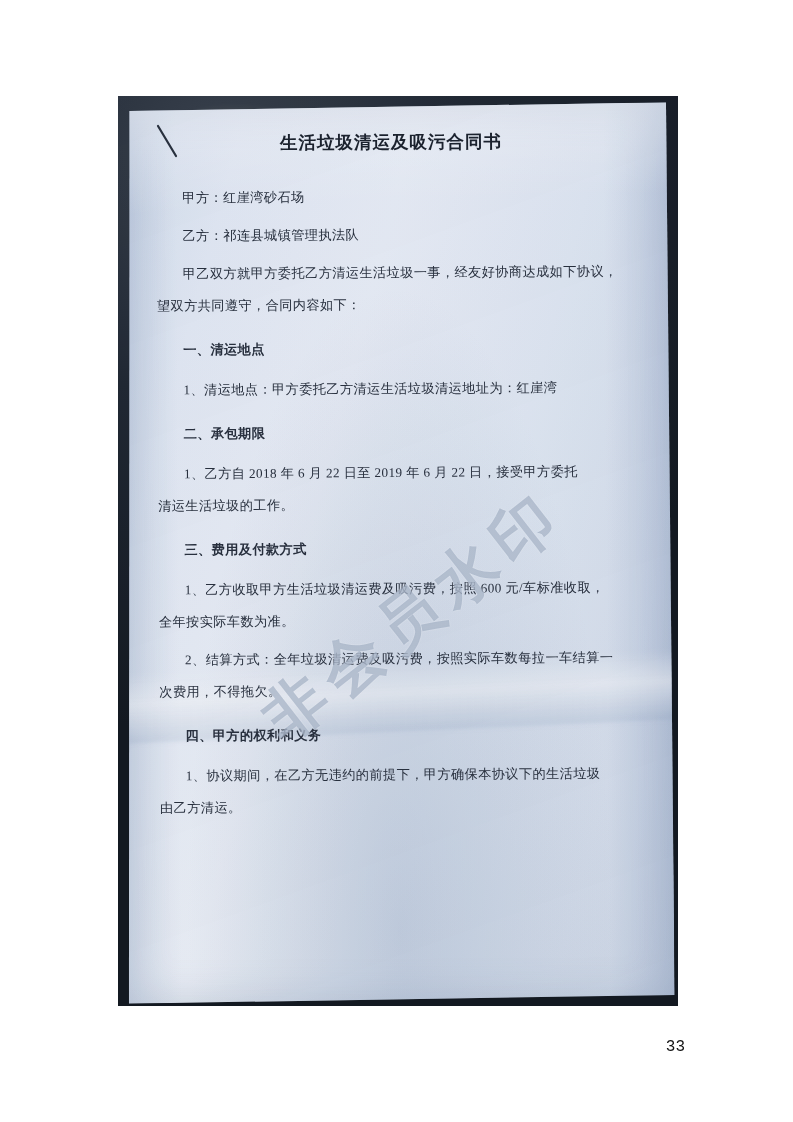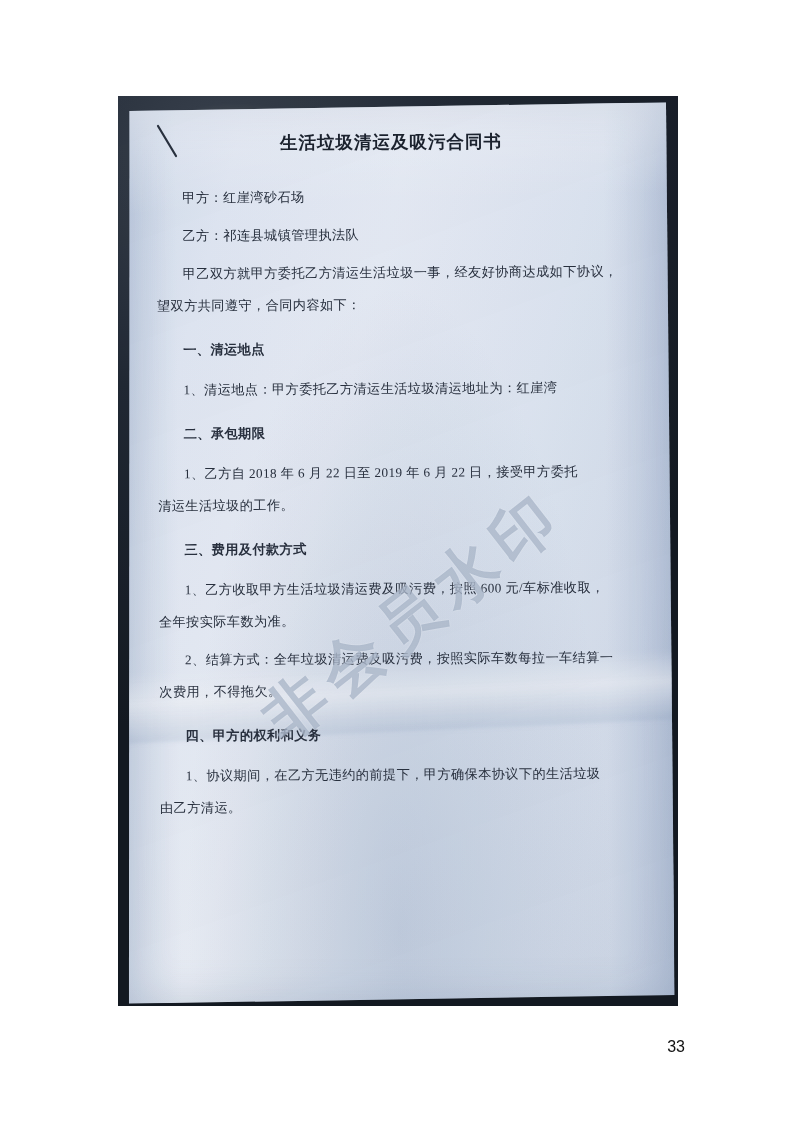--- a/index.html
+++ b/index.html
@@ -164,21 +164,21 @@
     color: rgba(150,165,190,0.55);
     white-space: nowrap;
     text-shadow: 0 0 2px rgba(255,255,255,0.6);
   }
 
   
   .page-number {
     position: absolute;
     right: 108px;
     top: 1038px;
-    font-family: Liberation Sans, sans-serif;
+    font-family: Liberation Mono, monospace;
     font-size: 16px;
     color: #111111;
   }
 </style>
 </head>
 <body>
 
 <div class="page">
 
   <div class="photo">

